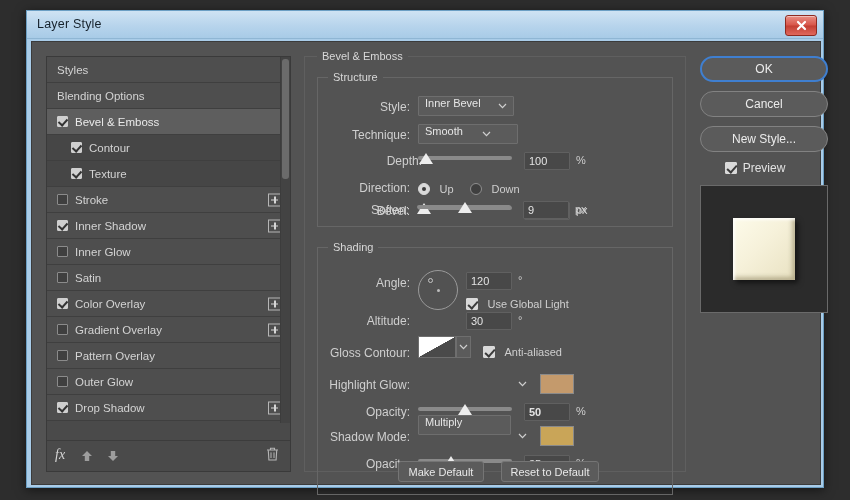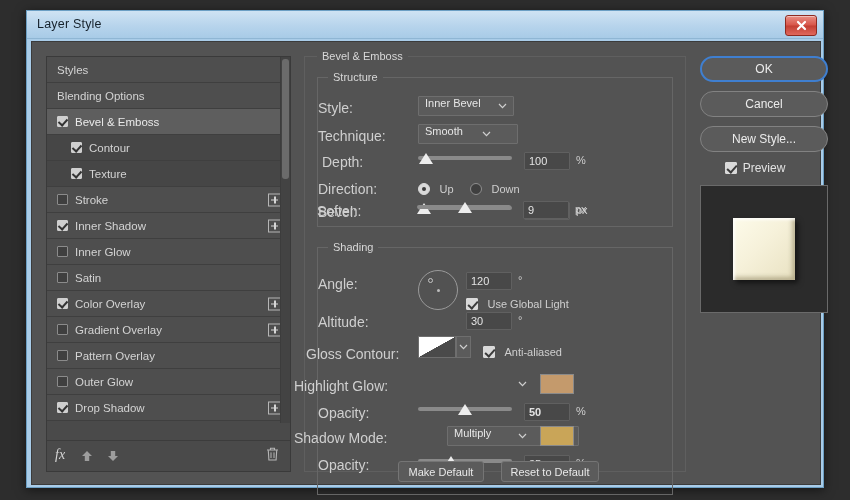--- a/index.html
+++ b/index.html
@@ -171,22 +171,22 @@
     background: #535353;
     padding: 0 5px;
     font-size: 11px;
     color: #d8d8d8;
     white-space: nowrap;
   }
   #grp-structure { left: 12px; top: 20px; width: 356px; height: 150px; }
   #grp-shading   { left: 12px; top: 190px; width: 356px; height: 248px; }
   .flabel {
     position: absolute;
-    text-align: left;
-    font-size: 14px;
+    text-align: right;
+    font-size: 12px;
     color: #cfcfcf;
     white-space: nowrap;
   }
 
   select, .fakeselect {
     appearance: none; -webkit-appearance: none;
     background: #5b5b5b;
     color: #e6e6e6;
     border: 1px solid #6e6e6e;
     font-size: 11px;
@@ -490,21 +490,21 @@
           </svg>
 
           <div class="flabel" style="left:0; top:50px; width:92px;">Technique:</div>
           <div class="fakeselect" style="left:100px; top:46px; width:100px;">
             <span>Smooth</span>
           </div>
           <svg class="selarrow" style="left:164px; top:53px;" viewBox="0 0 9 6">
             <path d="M1,1 L4.5,4.6 L8,1" stroke="#cfcfcf" stroke-width="1.2" fill="none"></path>
           </svg>
 
-          <div class="flabel" style="left:4px; top:76px; width:92px;">Depth:</div>
+          <div class="flabel" style="left:12px; top:76px; width:92px;">Depth:</div>
           <div class="slider" style="left:100px; top:74px; width:94px;">
             <div class="track"></div>
             <div class="thumb" style="left:8px;"></div>
           </div>
           <input class="numfield" style="left: 206px; top: 74px;" type="text" value="100">
           <div class="unit" style="left:258px; top:76px;">%</div>
 
           <div class="flabel" style="left:0; top:103px; width:92px;">Direction:</div>
           <div style="position:absolute; left:100px; top:101px;">
             <span class="radio on"></span>
@@ -565,21 +565,21 @@
 
           <div class="flabel" style="left:0; top:157px; width:92px;">Opacity:</div>
           <div class="slider" style="left:100px; top:155px; width:94px;">
             <div class="track"></div>
             <div class="thumb" style="left:47px;"></div>
           </div>
           <input class="numfield" style="left: 206px; top: 155px; font-weight: bold;" type="text" value="50">
           <div class="unit" style="left:258px; top:157px;">%</div>
 
           <div class="flabel" style="left:-24px; top:182px; width:116px;">Shadow Mode:</div>
-          <div class="fakeselect" style="left:100px; top:178px; width:132px;margin-left:29px;">
+          <div class="fakeselect" style="left:100px; top:167px; width:93px;">
             <span>Multiply</span>
           </div>
           <svg class="selarrow" style="left:200px; top:185px;" viewBox="0 0 9 6">
             <path d="M1,1 L4.5,4.6 L8,1" stroke="#cfcfcf" stroke-width="1.2" fill="none"></path>
           </svg>
           <div class="swatch" id="shadow-swatch" style="left: 222px; top: 178px; background: rgb(201, 165, 88);"></div>
 
           <div class="flabel" style="left:0; top:209px; width:92px;">Opacity:</div>
           <div class="slider" style="left:100px; top:207px; width:94px;">
             <div class="track"></div>

